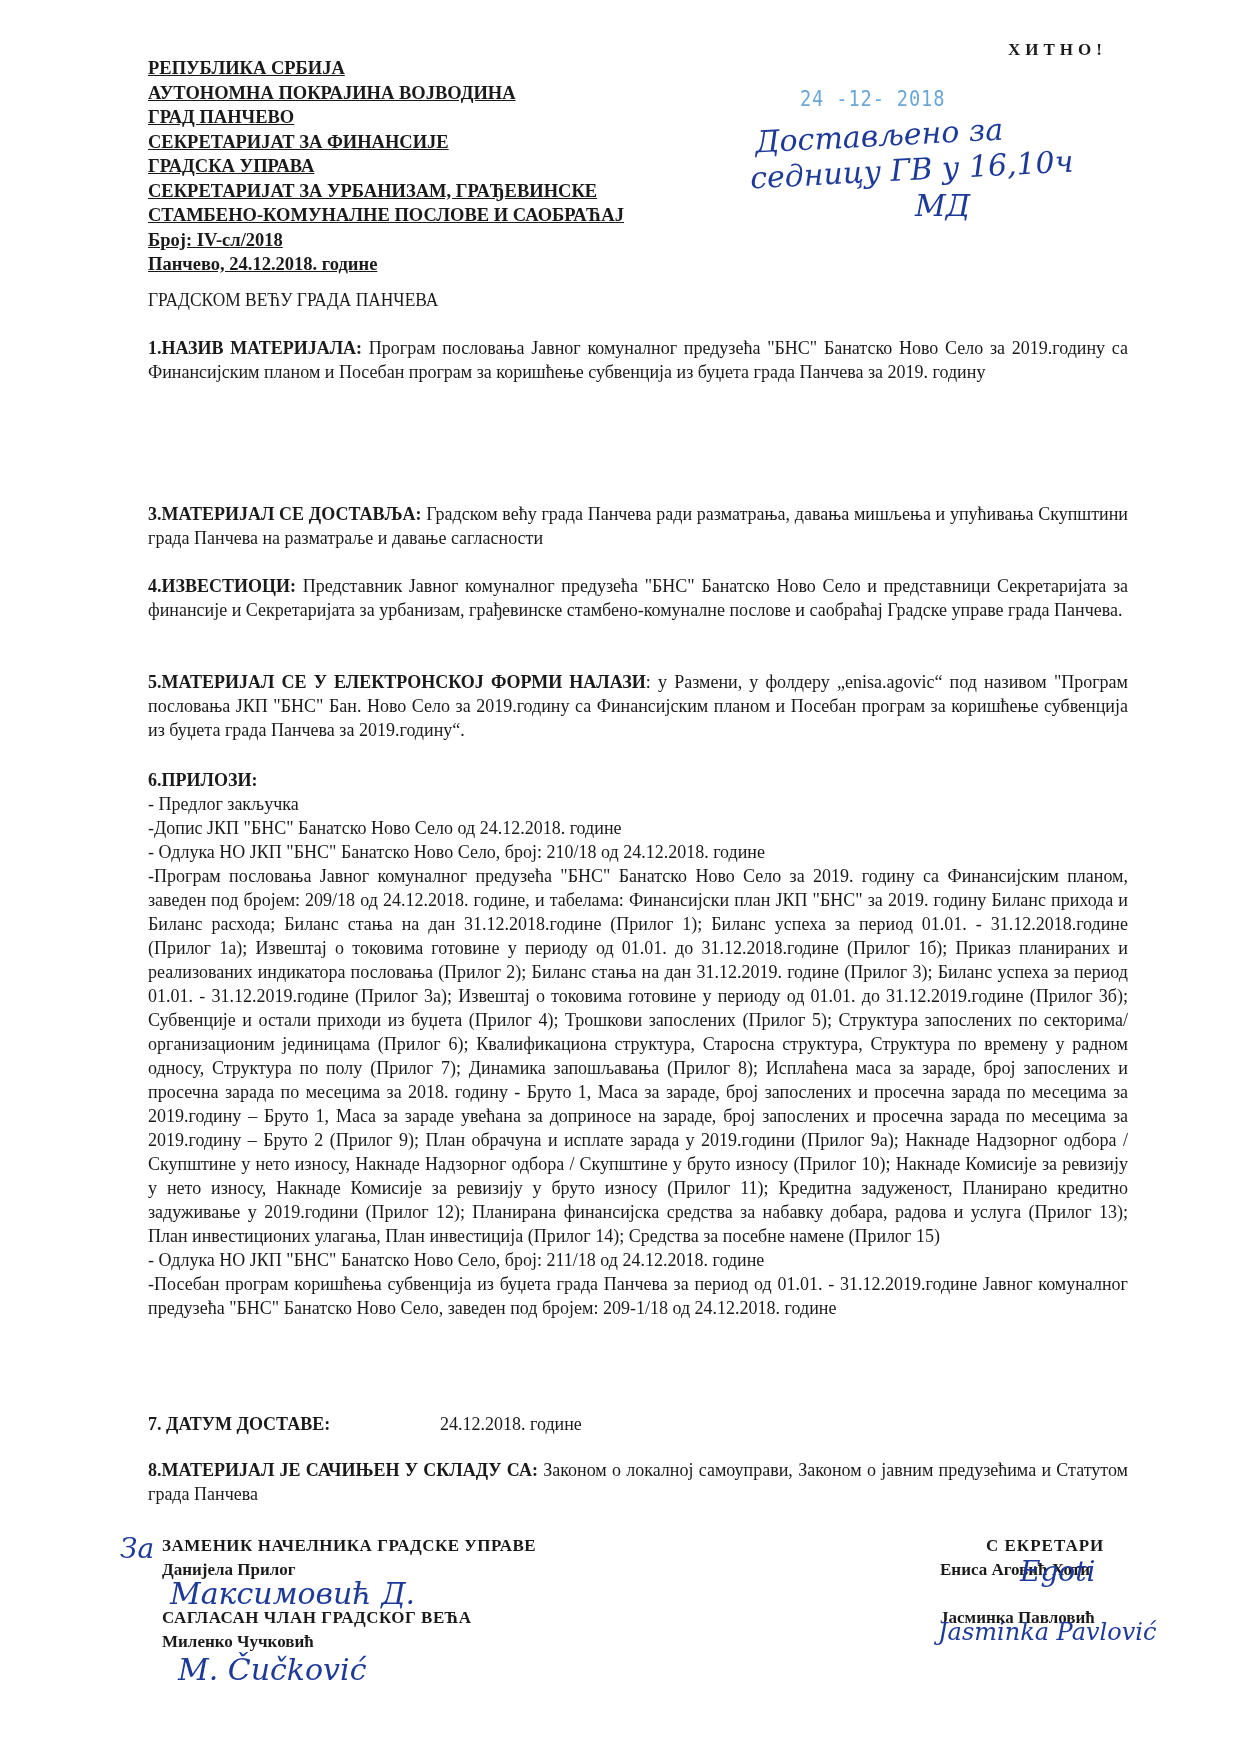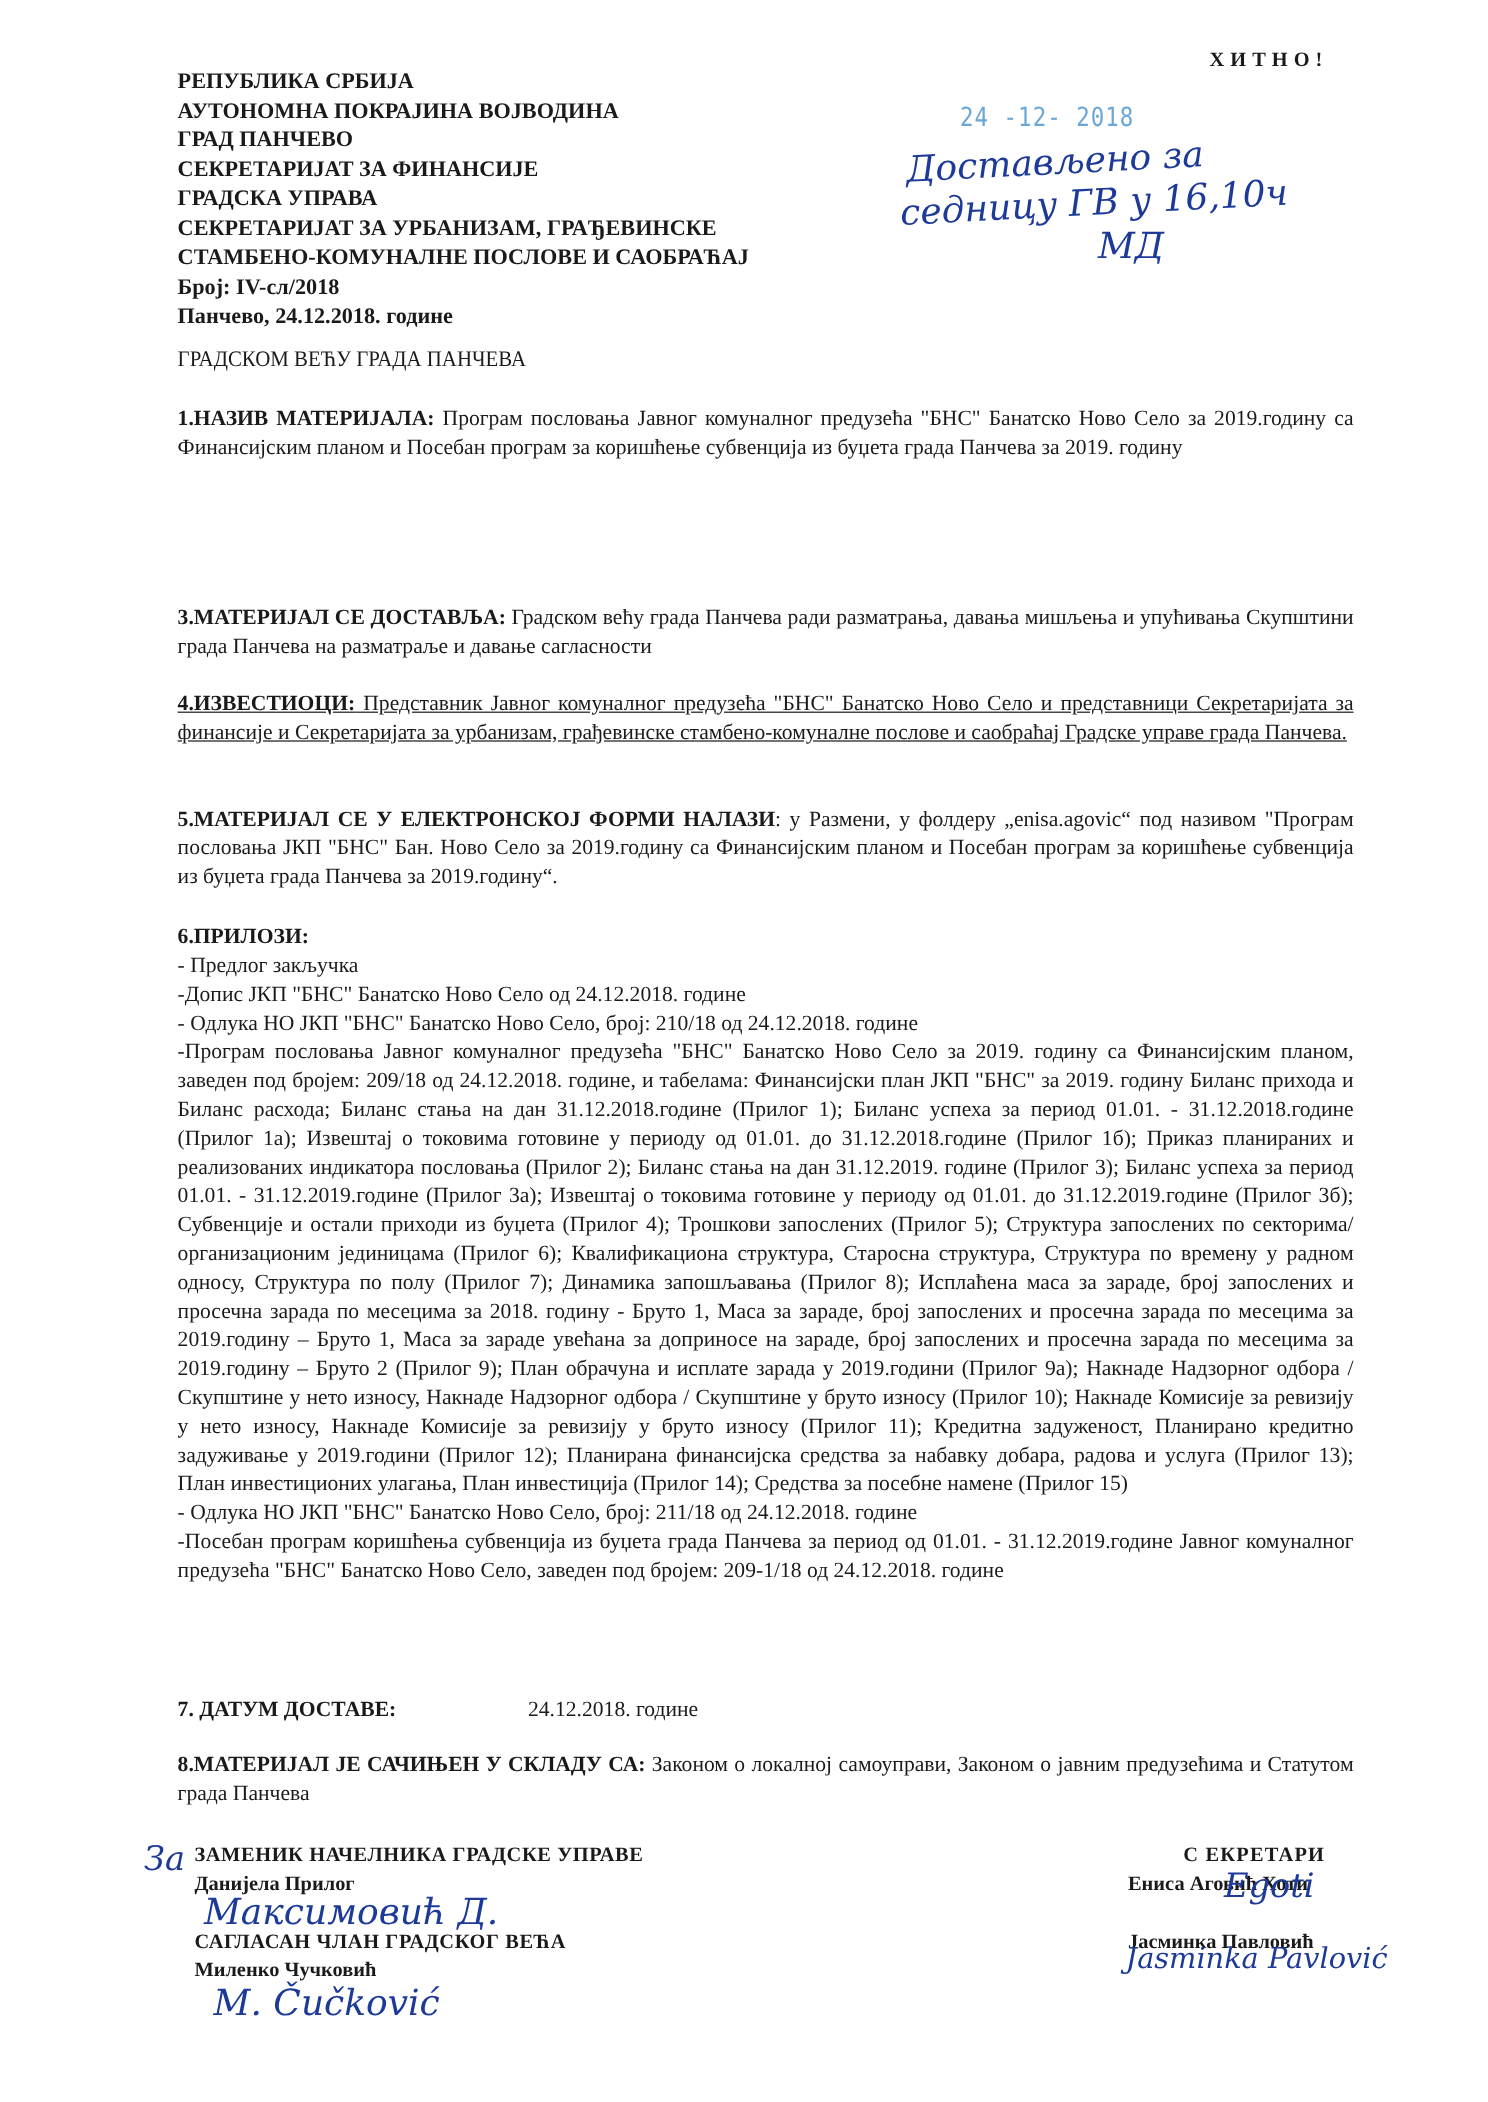--- a/index.html
+++ b/index.html
@@ -1,31 +1,31 @@
 <!DOCTYPE html>
 <html><head>
 <meta charset="utf-8">
 <style>
   html, body { margin: 0; padding: 0; background: #ffffff; }
   body { width: 1240px; height: 1752px; position: relative; overflow: hidden;
          font-family: "Liberation Serif", "DejaVu Serif", serif; color: #1a1a1a; }
   .page { position: absolute; left: 0; top: 0; width: 1240px; height: 1752px; }
   .header { position: absolute; left: 148px; top: 56px; font-weight: bold; font-size: 18.5px; line-height: 24.5px; }
-  .header div { white-space: nowrap; }
+  .header div { white-space: nowrap; text-decoration: underline; }
   .header .date { font-weight: bold; }
   .urgent { position: absolute; left: 1008px; top: 40px; font-size: 17px; letter-spacing: 5px; font-weight: bold; }
   .stamp { position: absolute; left: 800px; top: 86px; color: #6aa7d6; font-family: "DejaVu Sans Mono", monospace; font-size: 22px; letter-spacing: 1px; transform: scaleX(0.85); transform-origin: left; }
   .hand { position: absolute; color: #1d3a99; font-family: "DejaVu Serif", serif; font-style: italic; }
   .hand-note1 { left: 755px; top: 118px; font-size: 30px; transform: rotate(-3deg); }
   .hand-note2 { left: 750px; top: 152px; font-size: 30px; transform: rotate(-3deg); }
   .hand-note3 { left: 915px; top: 188px; font-size: 30px; }
   .recipient { position: absolute; left: 148px; top: 290px; font-size: 18.5px; transform: scaleX(0.94); transform-origin: left; }
   .body { position: absolute; left: 148px; width: 980px; font-size: 18px; line-height: 24px; text-align: justify; }
   .body .lbl { font-weight: bold; }
-  .s1 { top: 336px; } .s2 { top: 432px; } .s3 { top: 502px; } .s4 { top: 574px; text-decoration: underline; } .s5 { top: 670px; }
+  .s1 { top: 336px; } .s2 { top: 432px; } .s3 { top: 502px; } .s4 { top: 574px; } .s5 { top: 670px; }
   .s6 { top: 768px; line-height: 24px; }
   .s6 .item { display: block; }
   .s7 { top: 1412px; }
   .s7 .val { position: absolute; left: 292px; }
   .s8 { top: 1458px; }
   .sig-left { position: absolute; left: 162px; top: 1534px; font-size: 17px; line-height: 24px; }
   .sig-left .title { font-weight: bold; letter-spacing: 0.5px; }
   .sig-left .name { font-weight: bold; }
   .sig-right { position: absolute; left: 940px; top: 1534px; font-size: 17px; line-height: 24px; }
   .sig-right .title { font-weight: bold; letter-spacing: 1px; margin-left: 46px; }

